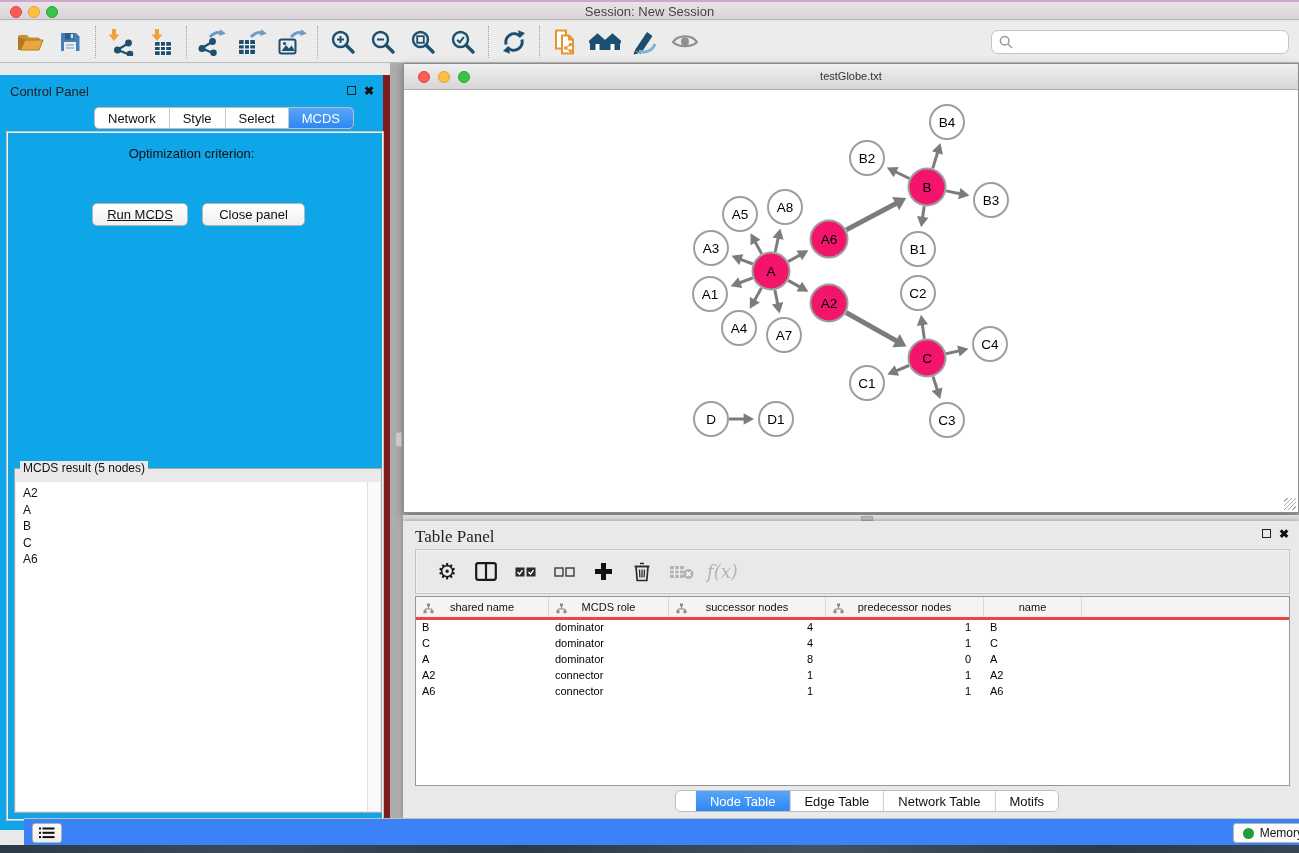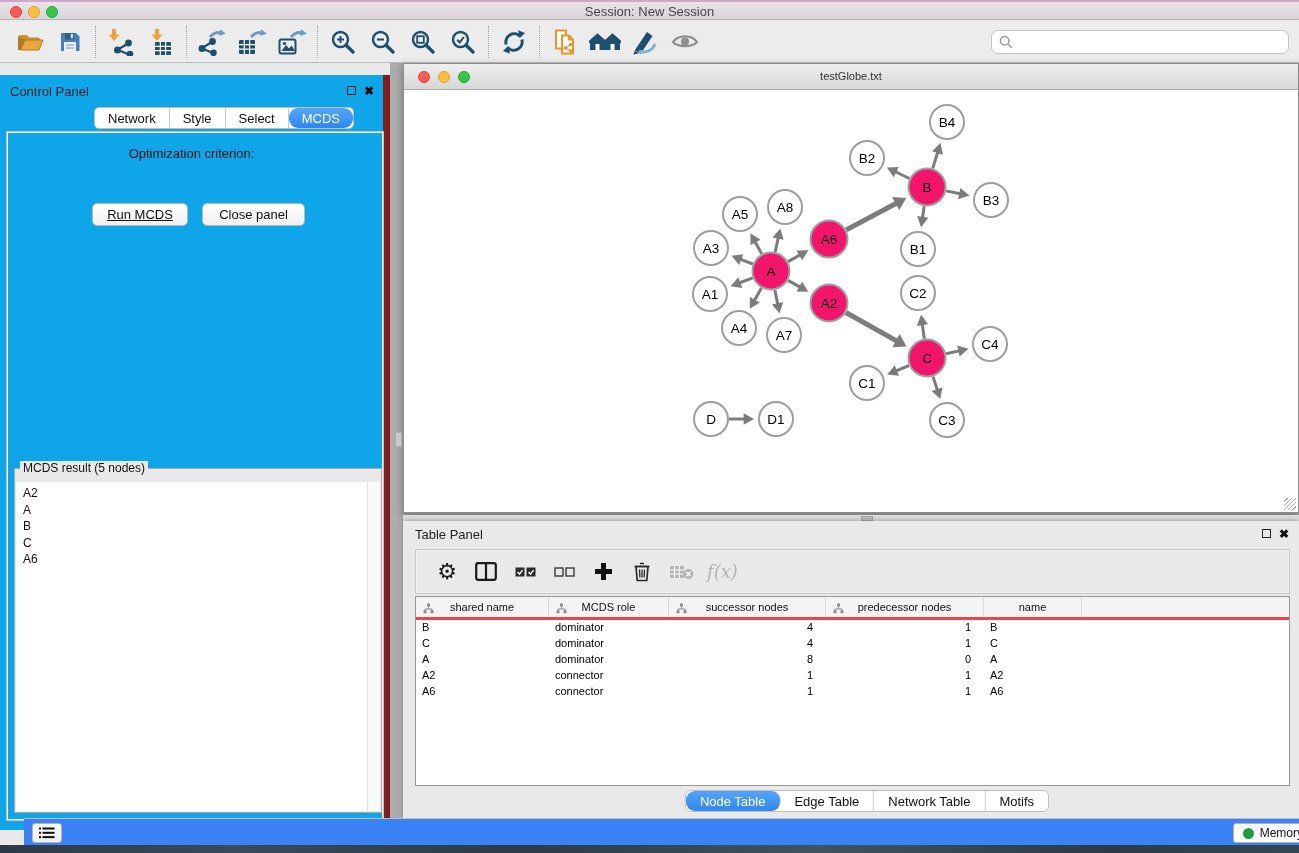--- a/index.html
+++ b/index.html
@@ -40,21 +40,21 @@
   .win-float { position:absolute; width:9px; height:9px; border:1.5px solid #222; background:transparent; }
   .win-close { position:absolute; font-size:12px; font-weight:bold; color:#111; line-height:12px; }
   .cp-float { right:27px; top:11px; } .cp-close { right:9px; top:10px; }
 
   .seg-tabs { position:absolute; display:flex; height:22px; border:1px solid #BDBDBD;
     border-radius:5px; overflow:hidden; background:#fff;margin-left:16px; }
   .cp-tabs { left:78px; top:32px; }
   .seg-tab { padding:0 13px; line-height:21px; font-size:13px; color:#111;
     border-right:1px solid #C9C9C9; background:#fff; }
   .seg-tab:last-child { border-right:none; }
-  .seg-tab.active { background:linear-gradient(#56A5F8,#2E87F1); color:#fff;border-radius:9px; }
+  .seg-tab.active { background:linear-gradient(#56A5F8,#2E87F1); color:#fff; }
 
   .cp-inner { position:absolute; left:6px; top:56px; width:378px; height:690px;
     border:1px solid #C2C2C2; box-shadow:inset 0 0 0 1px #F2F2F2; }
   .opt-label { position:absolute; left:0; width:100%; top:71px; text-align:center; font-size:13px; color:#111; }
   .criterion-select { position:absolute; left:42px; top:94px; width:314px; height:24px;
     background:#fff; border:1px solid #ABABAB; border-radius:4px; display:flex; align-items:center; }
   .criterion-select .val { flex:1; font-size:13px; color:#111; padding-left:9px; white-space:nowrap; }
   .stepper { width:20px; height:20px; margin-right:1px; border-radius:4px;
     background:linear-gradient(#74B2FA,#2F83EF); position:relative; }
   .stepper svg { position:absolute; left:0; top:0; }
@@ -86,21 +86,21 @@
   .nw-canvas { position:absolute; left:1px; top:27px; right:1px; bottom:1px; background:#fff; }
   .grip { position:absolute; right:2px; bottom:2px; width:12px; height:12px;
     background:repeating-linear-gradient(135deg,transparent 0 2px,#ABABAB 2px 3px); }
   .desk-hscroll { position:absolute; left:13px; right:0; top:452px; height:7px; background:#DDDDDD; }
   .desk-hthumb { position:absolute; left:458px; top:1px; width:12px; height:5px; background:#BDBDBD; border:1px solid #A8A8A8; }
   .desk-vthumb { position:absolute; left:5px; top:369px; width:7px; height:15px; background:#C9C9C9; border:1px solid #ADADAD; }
 
   
   .table-panel { position:absolute; left:13px; top:458px; right:0; bottom:0;
     background:#E9E9E9; box-shadow:0 -1px 4px rgba(0,0,0,0.25); }
-  .tp-title { position:absolute; left:12px; top:6px; font-size:13px; color:#222; }
+  .tp-title { position:absolute; left:12px; top:6px; font-size:17px; color:#222;font-family:Liberation Serif, serif; }
   .tp-float { right:28px; top:8px; } .tp-close { right:10px; top:7px; }
   .tp-toolbar { position:absolute; left:12px; right:9px; top:28px; height:45px;
     border:1px solid #C5C5C5; box-shadow:inset 0 0 0 1px #F2F2F2;
     display:flex; align-items:center; padding-left:18px; }
   .tico { width:26px; height:26px; display:flex; align-items:center; justify-content:center; margin-right:13px; }
   .tico.gear { font-size:22px; color:#1A1A1A; line-height:26px; }
   .tico.fx { font-family:"DejaVu Serif", serif; font-style:italic; font-size:18px; color:#B3B3B3; width:auto; }
   .tp-table { position:absolute; left:12px; right:9px; top:75px; height:190px;
     background:#fff; border:1px solid #979797; overflow:hidden; }
   .tbl-header { display:flex; height:23px; background:#F4F4F4; border-bottom:3px solid #ef4444; }
@@ -582,21 +582,21 @@
               <div class="tbl-row">
                 <div class="td-cell" style="width: 133px;">A6</div>
                 <div class="td-cell" style="width: 120px;">connector</div>
                 <div class="td-cell r" style="width: 157px;">1</div>
                 <div class="td-cell r" style="width: 158px;">1</div>
                 <div class="td-cell" style="width: 98px;">A6</div>
               </div>
             </div>
         </div>
 
-        <div class="seg-tabs tp-tabs" style="position:absolute;">
+        <div class="seg-tabs tp-tabs" style="position:absolute;padding-left:20px;">
             <div class="seg-tab active">Node Table</div>
             <div class="seg-tab">Edge Table</div>
             <div class="seg-tab">Network Table</div>
             <div class="seg-tab">Motifs</div>
           </div>
       </div>
     </div>
   </div>
 
   <div class="statusbar">

